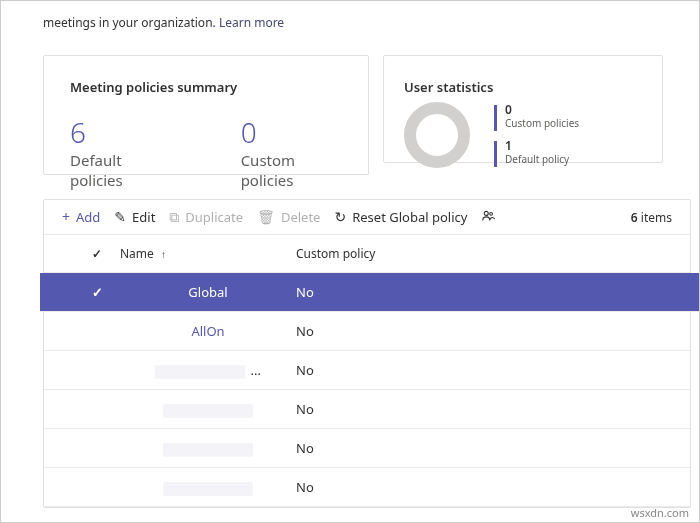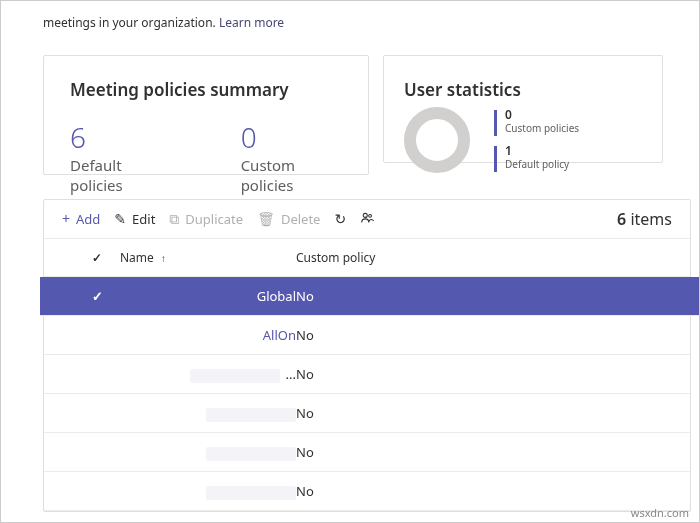--- a/index.html
+++ b/index.html
@@ -33,21 +33,21 @@
       padding: 24px 0 24px 38px;
     }
     .card {
       background: #fff;
       border: 1px solid #e1dfdd;
       border-radius: 2px;
       padding: 22px 24px 20px 26px;
     }
     .card.summary { width: 326px; height: 120px; }
     .card.stats   { width: 280px; height: 108px; padding: 22px 16px 16px 20px; }
-    .card-title { font-size: 17px; font-weight: 600; color: #323130; }
+    .card-title { font-size: 13px; font-weight: 600; color: #323130; }
     .summary-body { display: flex; gap: 70px; margin-top: 22px; }
     .metric { display: flex; flex-direction: column; }
     .metric-value {
       font-size: 28px;
       font-weight: 300;
       color: #5558AF;
       line-height: 1;
       margin-bottom: 4px;
     }
     .metric-label { font-size: 15px; color: #605e5c; }
@@ -76,21 +76,21 @@
       gap: 14px;
       padding: 8px 18px;
       border-bottom: 1px solid #edebe9;
       font-size: 13px;
     }
     .tb-item { display: inline-flex; align-items: center; gap: 6px; cursor: pointer; }
     .tb-item.disabled { color: #b0b0b0; cursor: default; }
     .tb-item .ico { font-size: 14px; line-height: 1; display: inline-block; }
     .tb-add { color: #5558AF; font-weight: 400; }
     .spacer { flex: 1; }
-    .item-count { font-size: 16px; }
+    .item-count { font-size: 12px; }
     .item-count b { font-weight: 600; }
     .col-head {
       display: flex; align-items: center;
       padding: 10px 18px 10px 48px;
       font-size: 12px; color: #323130;
       border-bottom: 1px solid #edebe9;
     }
     .col-head .check { width: 28px; }
     .col-head .name { width: 176px; }
     .col-head .cp   { flex: 1; }
@@ -101,21 +101,21 @@
       border-bottom: 1px solid #edebe9;
       position: relative;
     }
     .row.selected {
       background: #5558AF;
       color: #fff;
       margin-left: -4px; padding-left: 52px; width: calc(100% + 4px + 40px);
     }
     .row .check { width: 28px; text-align: left; }
     .row .name {
-      width: 176px; text-align: right;
+      width: 176px; text-align: center;
       color: #5558AF;
     }
     .row.selected .name { color: #fff; }
     .row .name.blurred { color: transparent; }
     .row .blur-block {
       display:inline-block; width:90px; height:14px;
       background: #f4f3f8; vertical-align: middle;
       border-radius: 2px;
     }
     .row .ellipsis-dots { color:#323130; padding-left: 2px; }
@@ -194,20 +194,21 @@
       <span class="tb-item disabled">
         <span class="ico">⧉</span>
         <span>Duplicate</span>
       </span>
       <span class="tb-item disabled">
         <span class="ico">🗑</span>
         <span>Delete</span>
       </span>
       <span class="tb-item">
         <span class="ico">↻</span>
+        <span>Reset Global policy</span>
       </span>
       <span class="tb-item">
         <span class="ico">
           <svg width="14" height="14" viewBox="0 0 16 16" fill="none" stroke="currentColor" stroke-width="1.2">
             <circle cx="6" cy="5" r="2.3"></circle>
               <path d="M2 13c0-2.2 1.8-4 4-4s4 1.8 4 4"></path>
             <circle cx="11.5" cy="5.5" r="1.6"></circle>
               <path d="M10 12.5c.3-1.5 1.2-2.7 3-2.7 1.2 0 2 .6 2.5 1.5"></path>
           </svg>
         </span>

